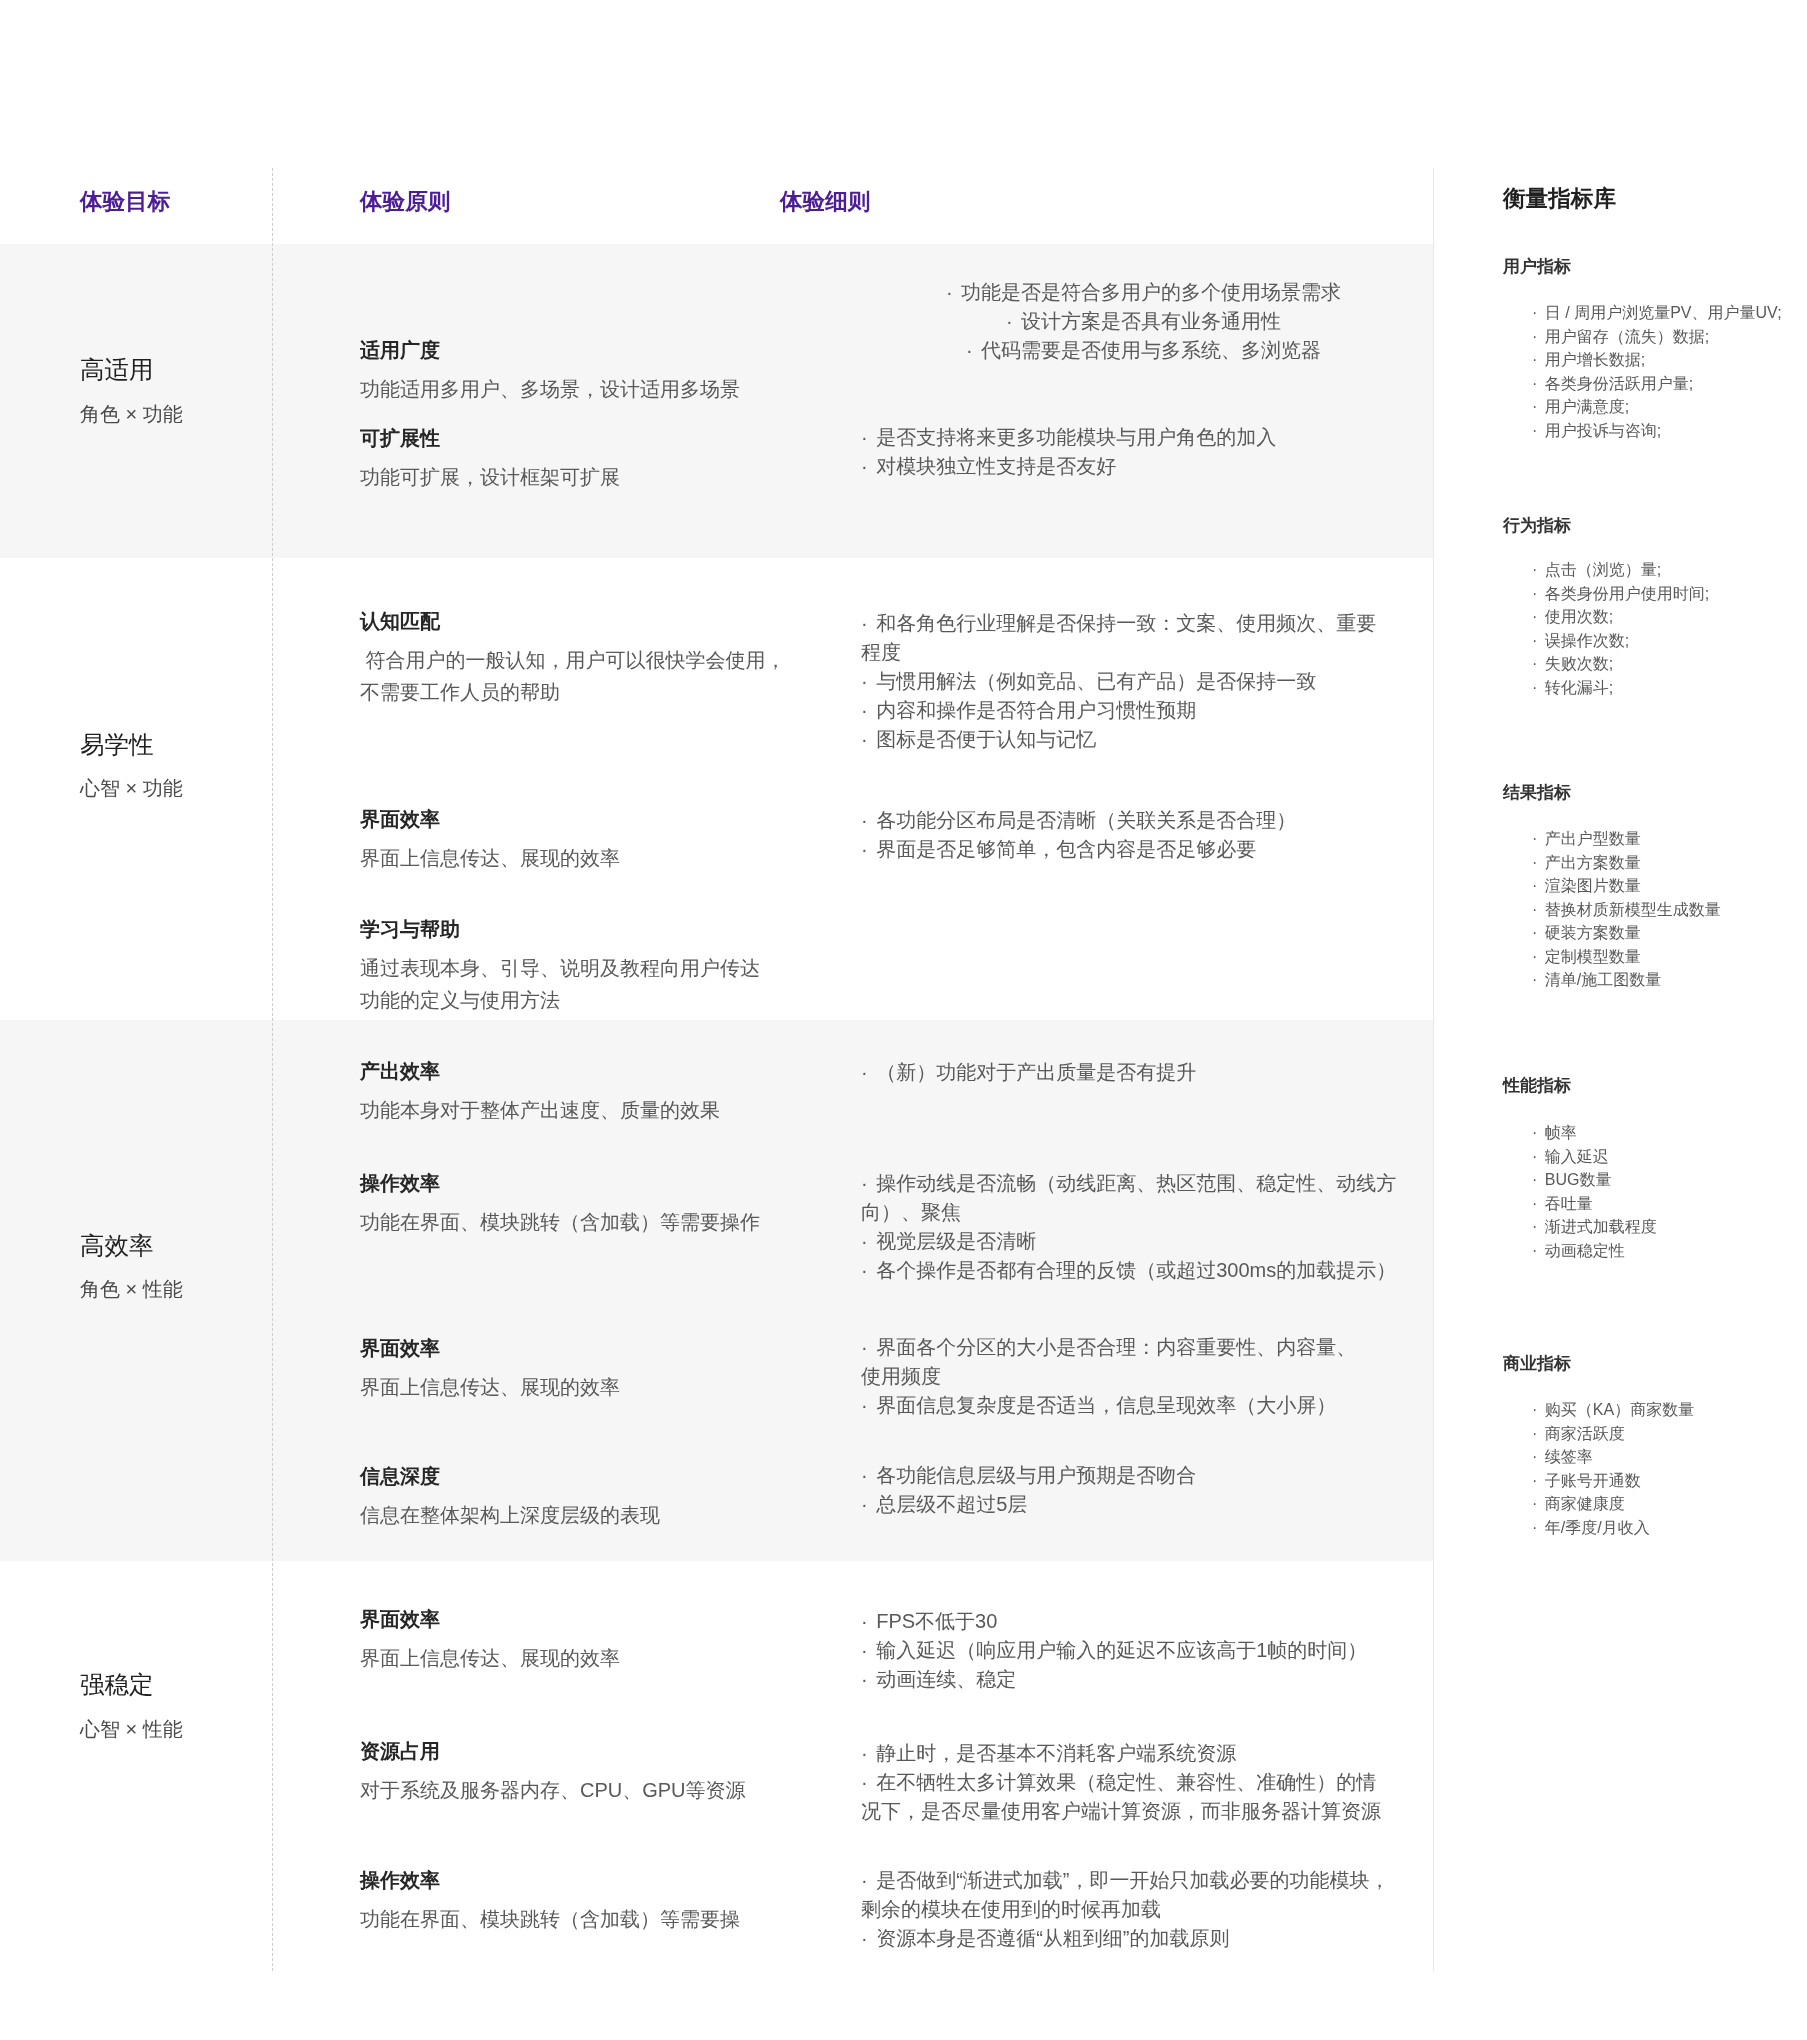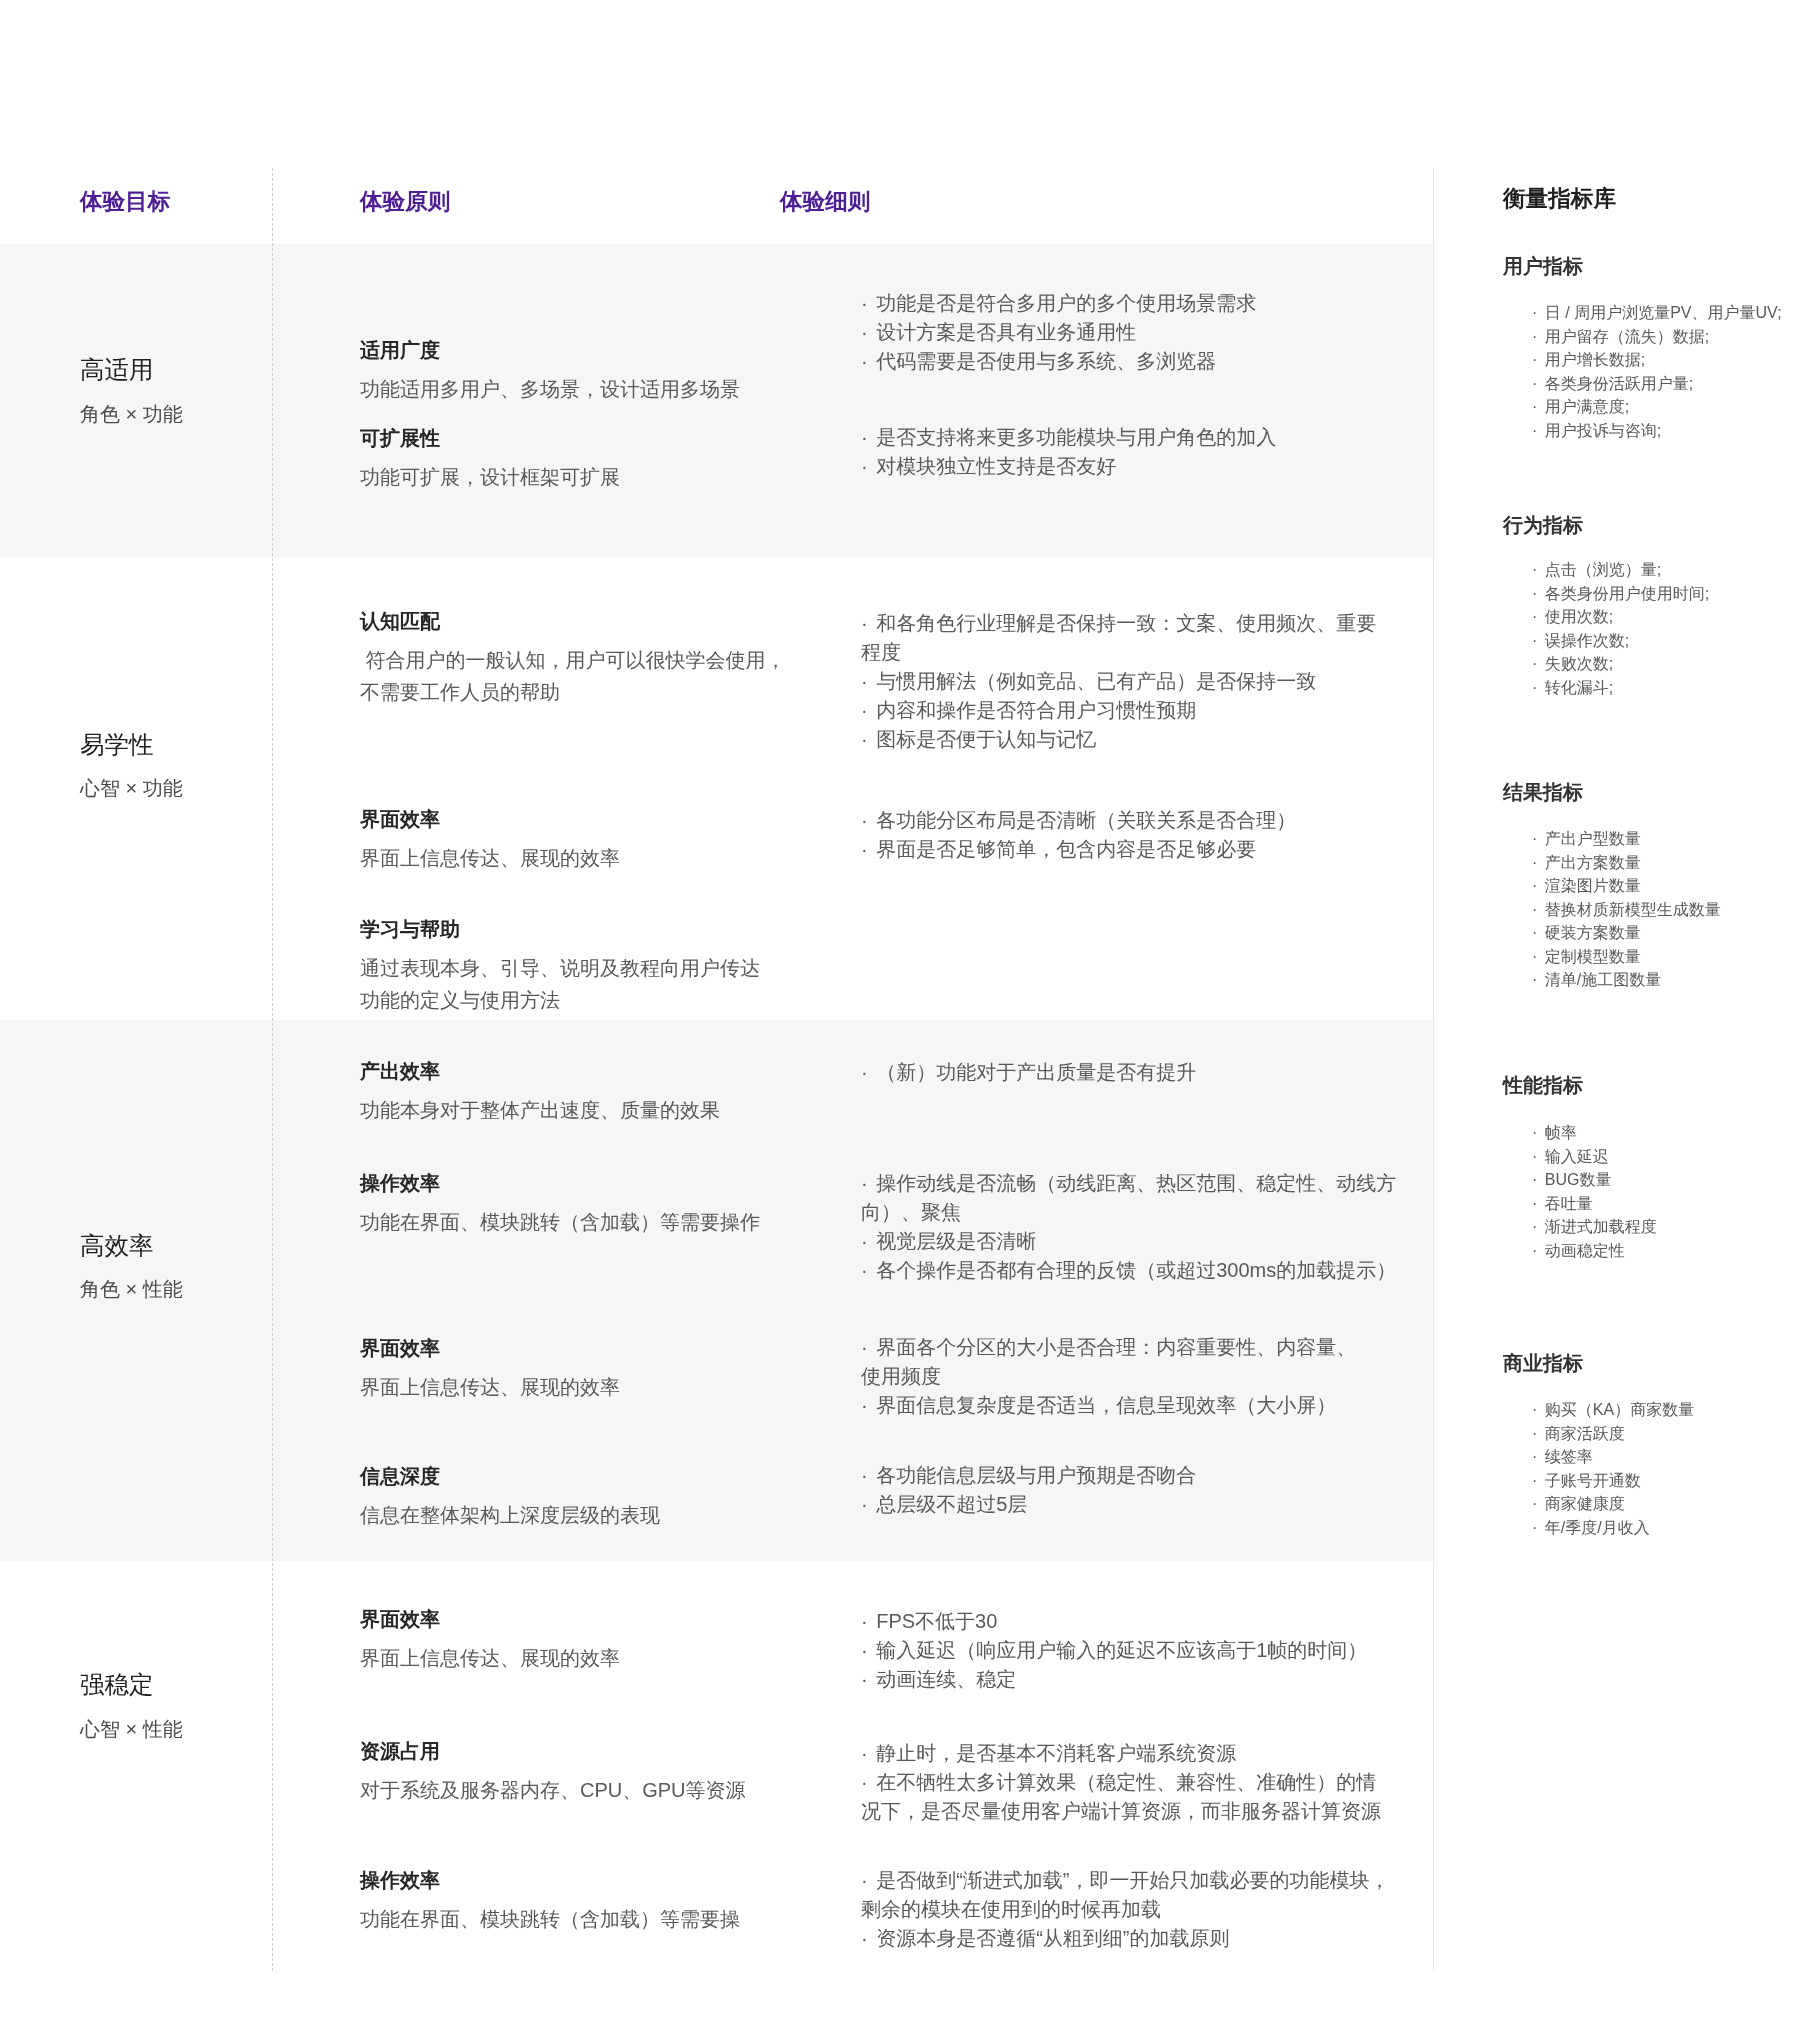--- a/index.html
+++ b/index.html
@@ -17,21 +17,21 @@
   .col-header{position:absolute;font-size:22.6px;font-weight:700;line-height:28px;color:#4c1d95;white-space:nowrap;}
   .goal-title{position:absolute;left:80px;font-size:24.5px;font-weight:400;line-height:30px;color:#1f1f1f;white-space:nowrap;}
   .goal-sub{position:absolute;left:80px;font-size:20px;line-height:28px;color:#4a4a4a;white-space:nowrap;}
   .principle{position:absolute;left:360px;width:452px;}
   .principle .p-title{font-size:20px;font-weight:700;line-height:28px;color:#262626;}
   .principle .p-desc{margin:9.4px 0 0 0;font-size:20px;line-height:32px;color:#595959;white-space:pre-wrap;}
   .details{position:absolute;left:861px;width:565px;}
   .bullet{font-size:20px;line-height:29px;color:#595959;white-space:pre-wrap;}
   .bullet::before{content:"·";margin-right:8.5px;color:#595959;}
   .metrics-title{position:absolute;left:1503px;font-size:22.6px;font-weight:700;line-height:28px;color:#1f1f1f;white-space:nowrap;}
-  .m-section-title{position:absolute;left:1503px;font-size:20px;font-weight:700;line-height:21px;color:#333333;white-space:nowrap;}
+  .m-section-title{position:absolute;left:1503px;font-size:17px;font-weight:700;line-height:21px;color:#333333;white-space:nowrap;}
   .m-items{position:absolute;left:1532px;width:273px;}
   .m-item{font-size:16px;line-height:23.5px;color:#595959;white-space:pre-wrap;}
   .m-item::before{content:"·";margin-right:7.5px;color:#595959;}
 </style>
 </head>
 <body>
 
 <div class="canvas">
 
   <div class="band" style="top:244px;height:314px;"></div>
@@ -54,21 +54,21 @@
   <div class="goal-title" style="top:1231px;">高效率</div>
   <div class="goal-sub" style="top:1275px;">角色 × 性能</div>
 
   <div class="goal-title" style="top:1670px;">强稳定</div>
   <div class="goal-sub" style="top:1715px;">心智 × 性能</div>
 
   <div class="principle" style="top:300px;margin-top:36px;">
     <div class="p-title">适用广度</div>
     <p class="p-desc">功能适用多用户、多场景，设计适用多场景</p>
   </div>
-  <div class="details" style="top:289px;">
+  <div class="details" style="top:278px;text-align:center;">
     <div class="bullet">功能是否是符合多用户的多个使用场景需求</div>
     <div class="bullet">设计方案是否具有业务通用性</div>
     <div class="bullet">代码需要是否使用与多系统、多浏览器</div>
   </div>
 
   <div class="principle" style="top:424px;">
     <div class="p-title">可扩展性</div>
     <p class="p-desc">功能可扩展，设计框架可扩展</p>
   </div>
   <div class="details" style="top:423px;">

